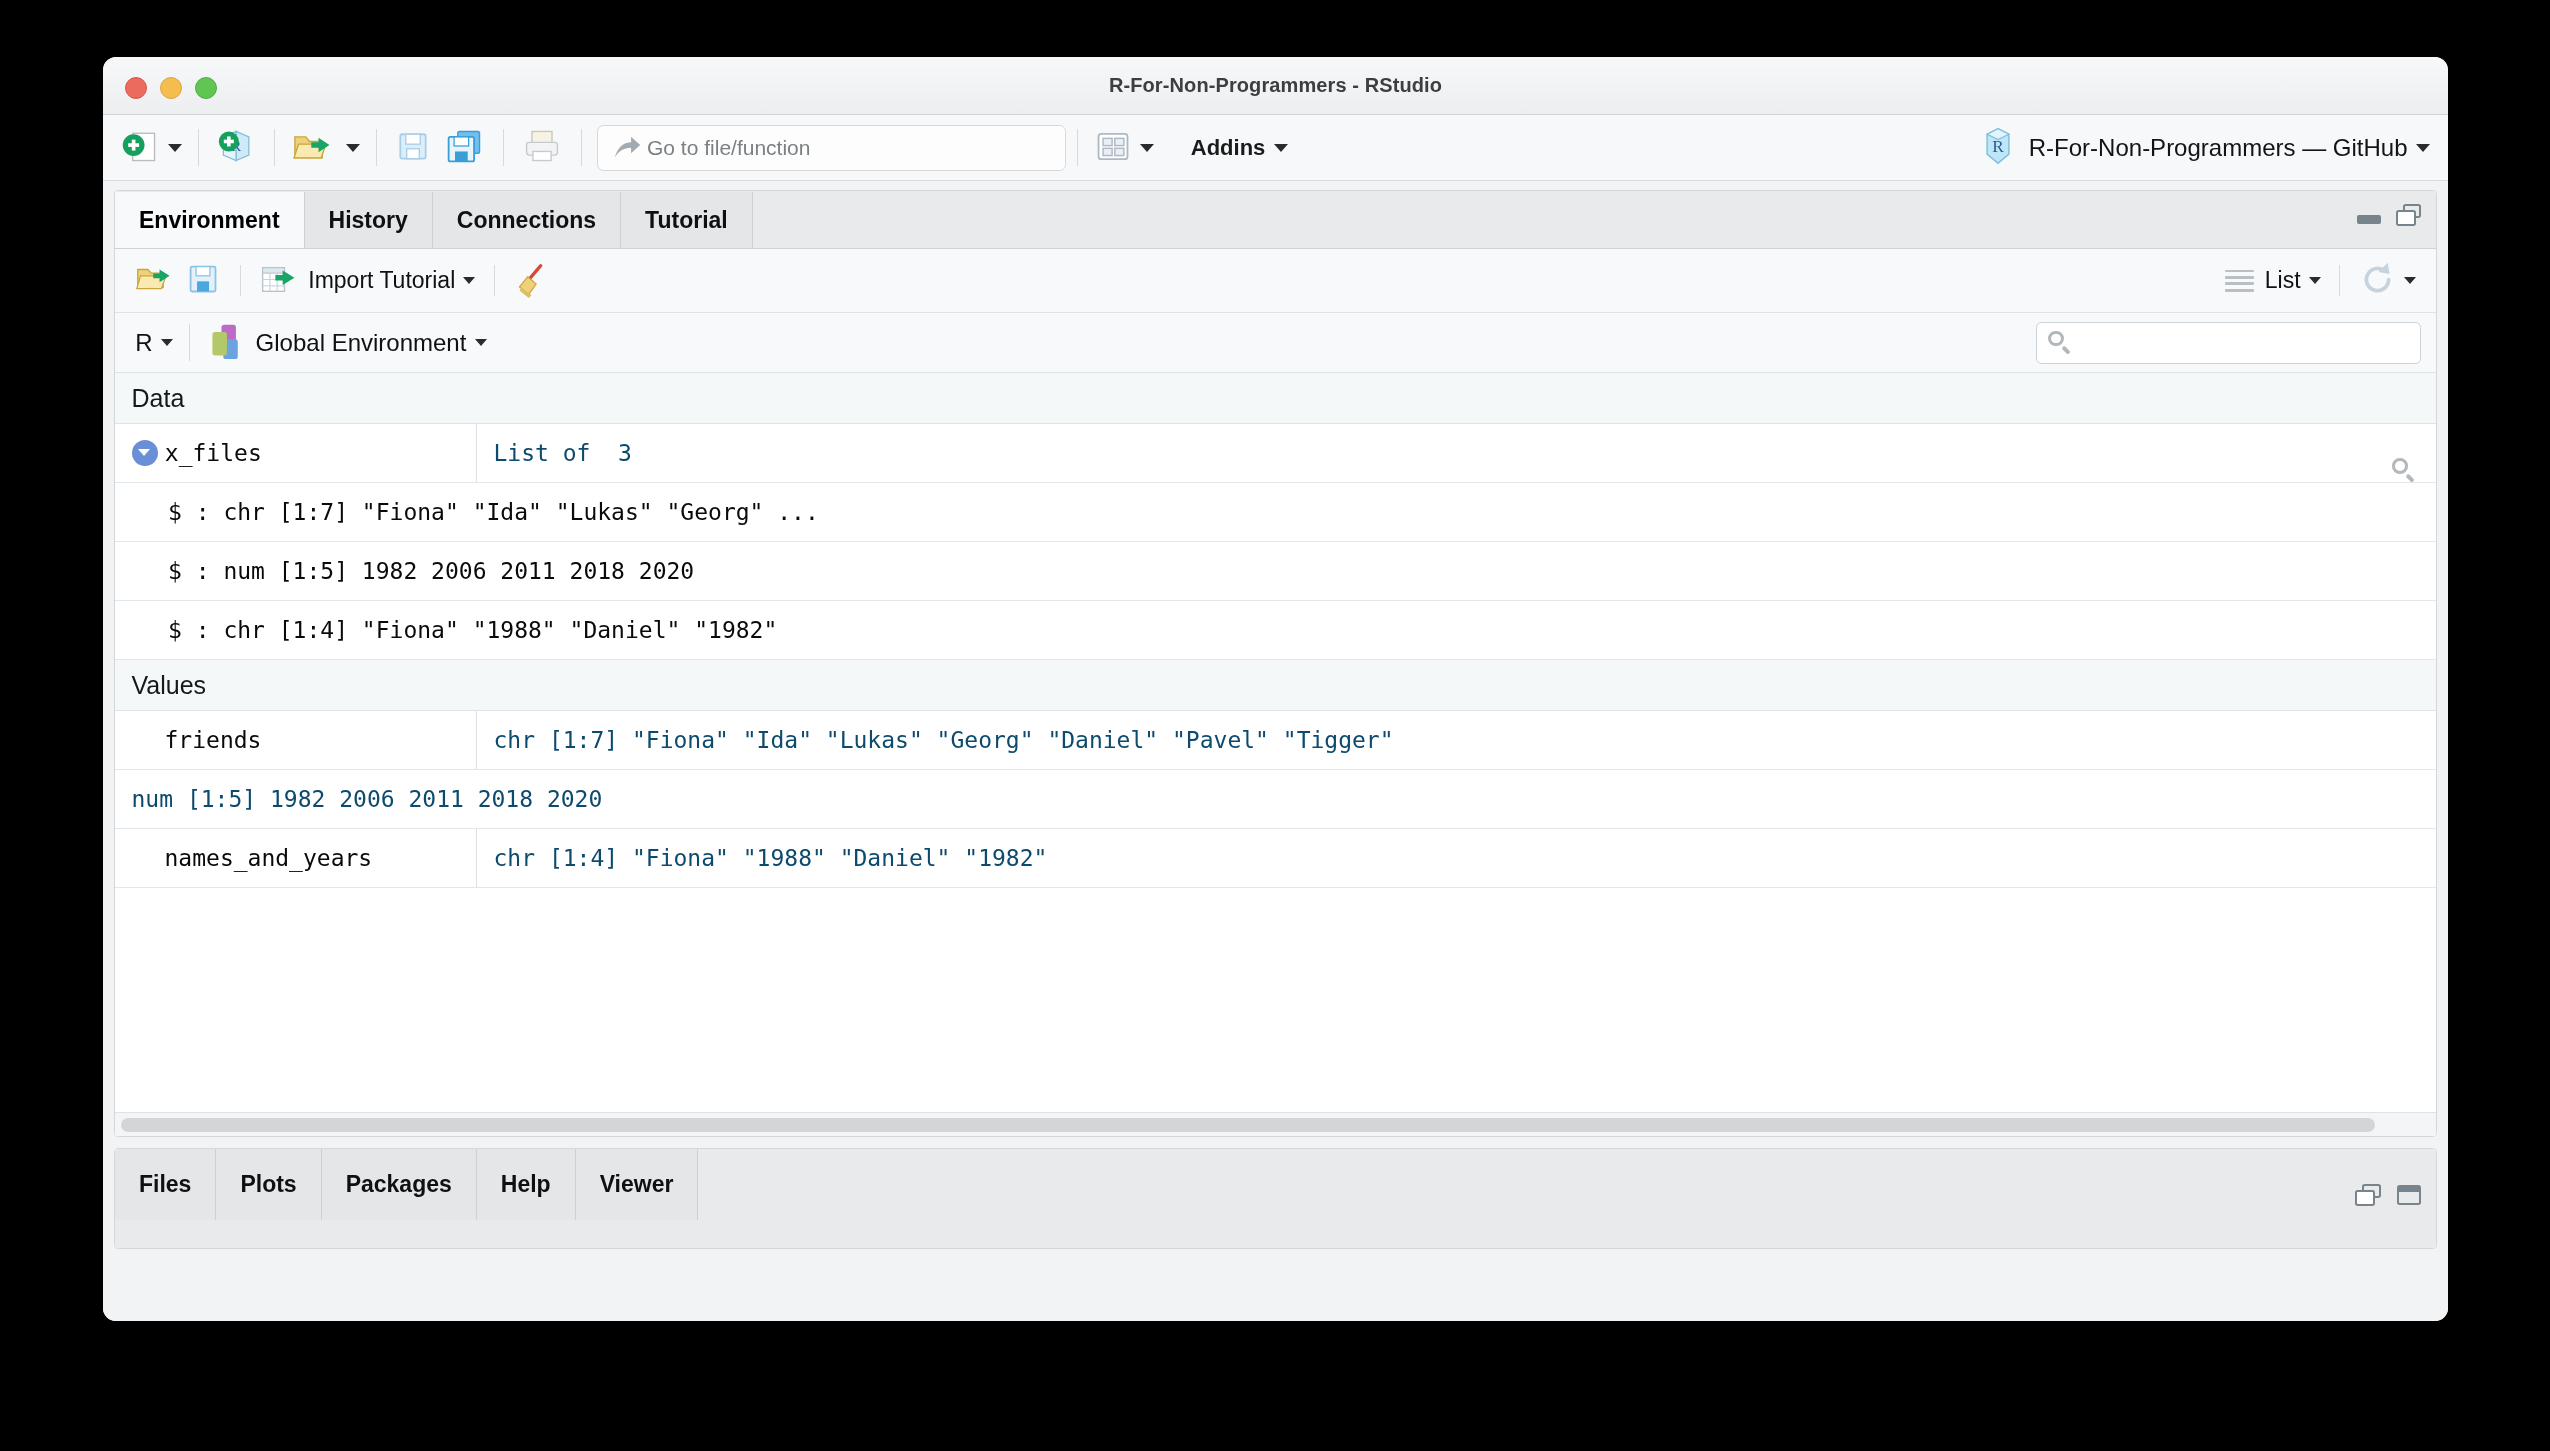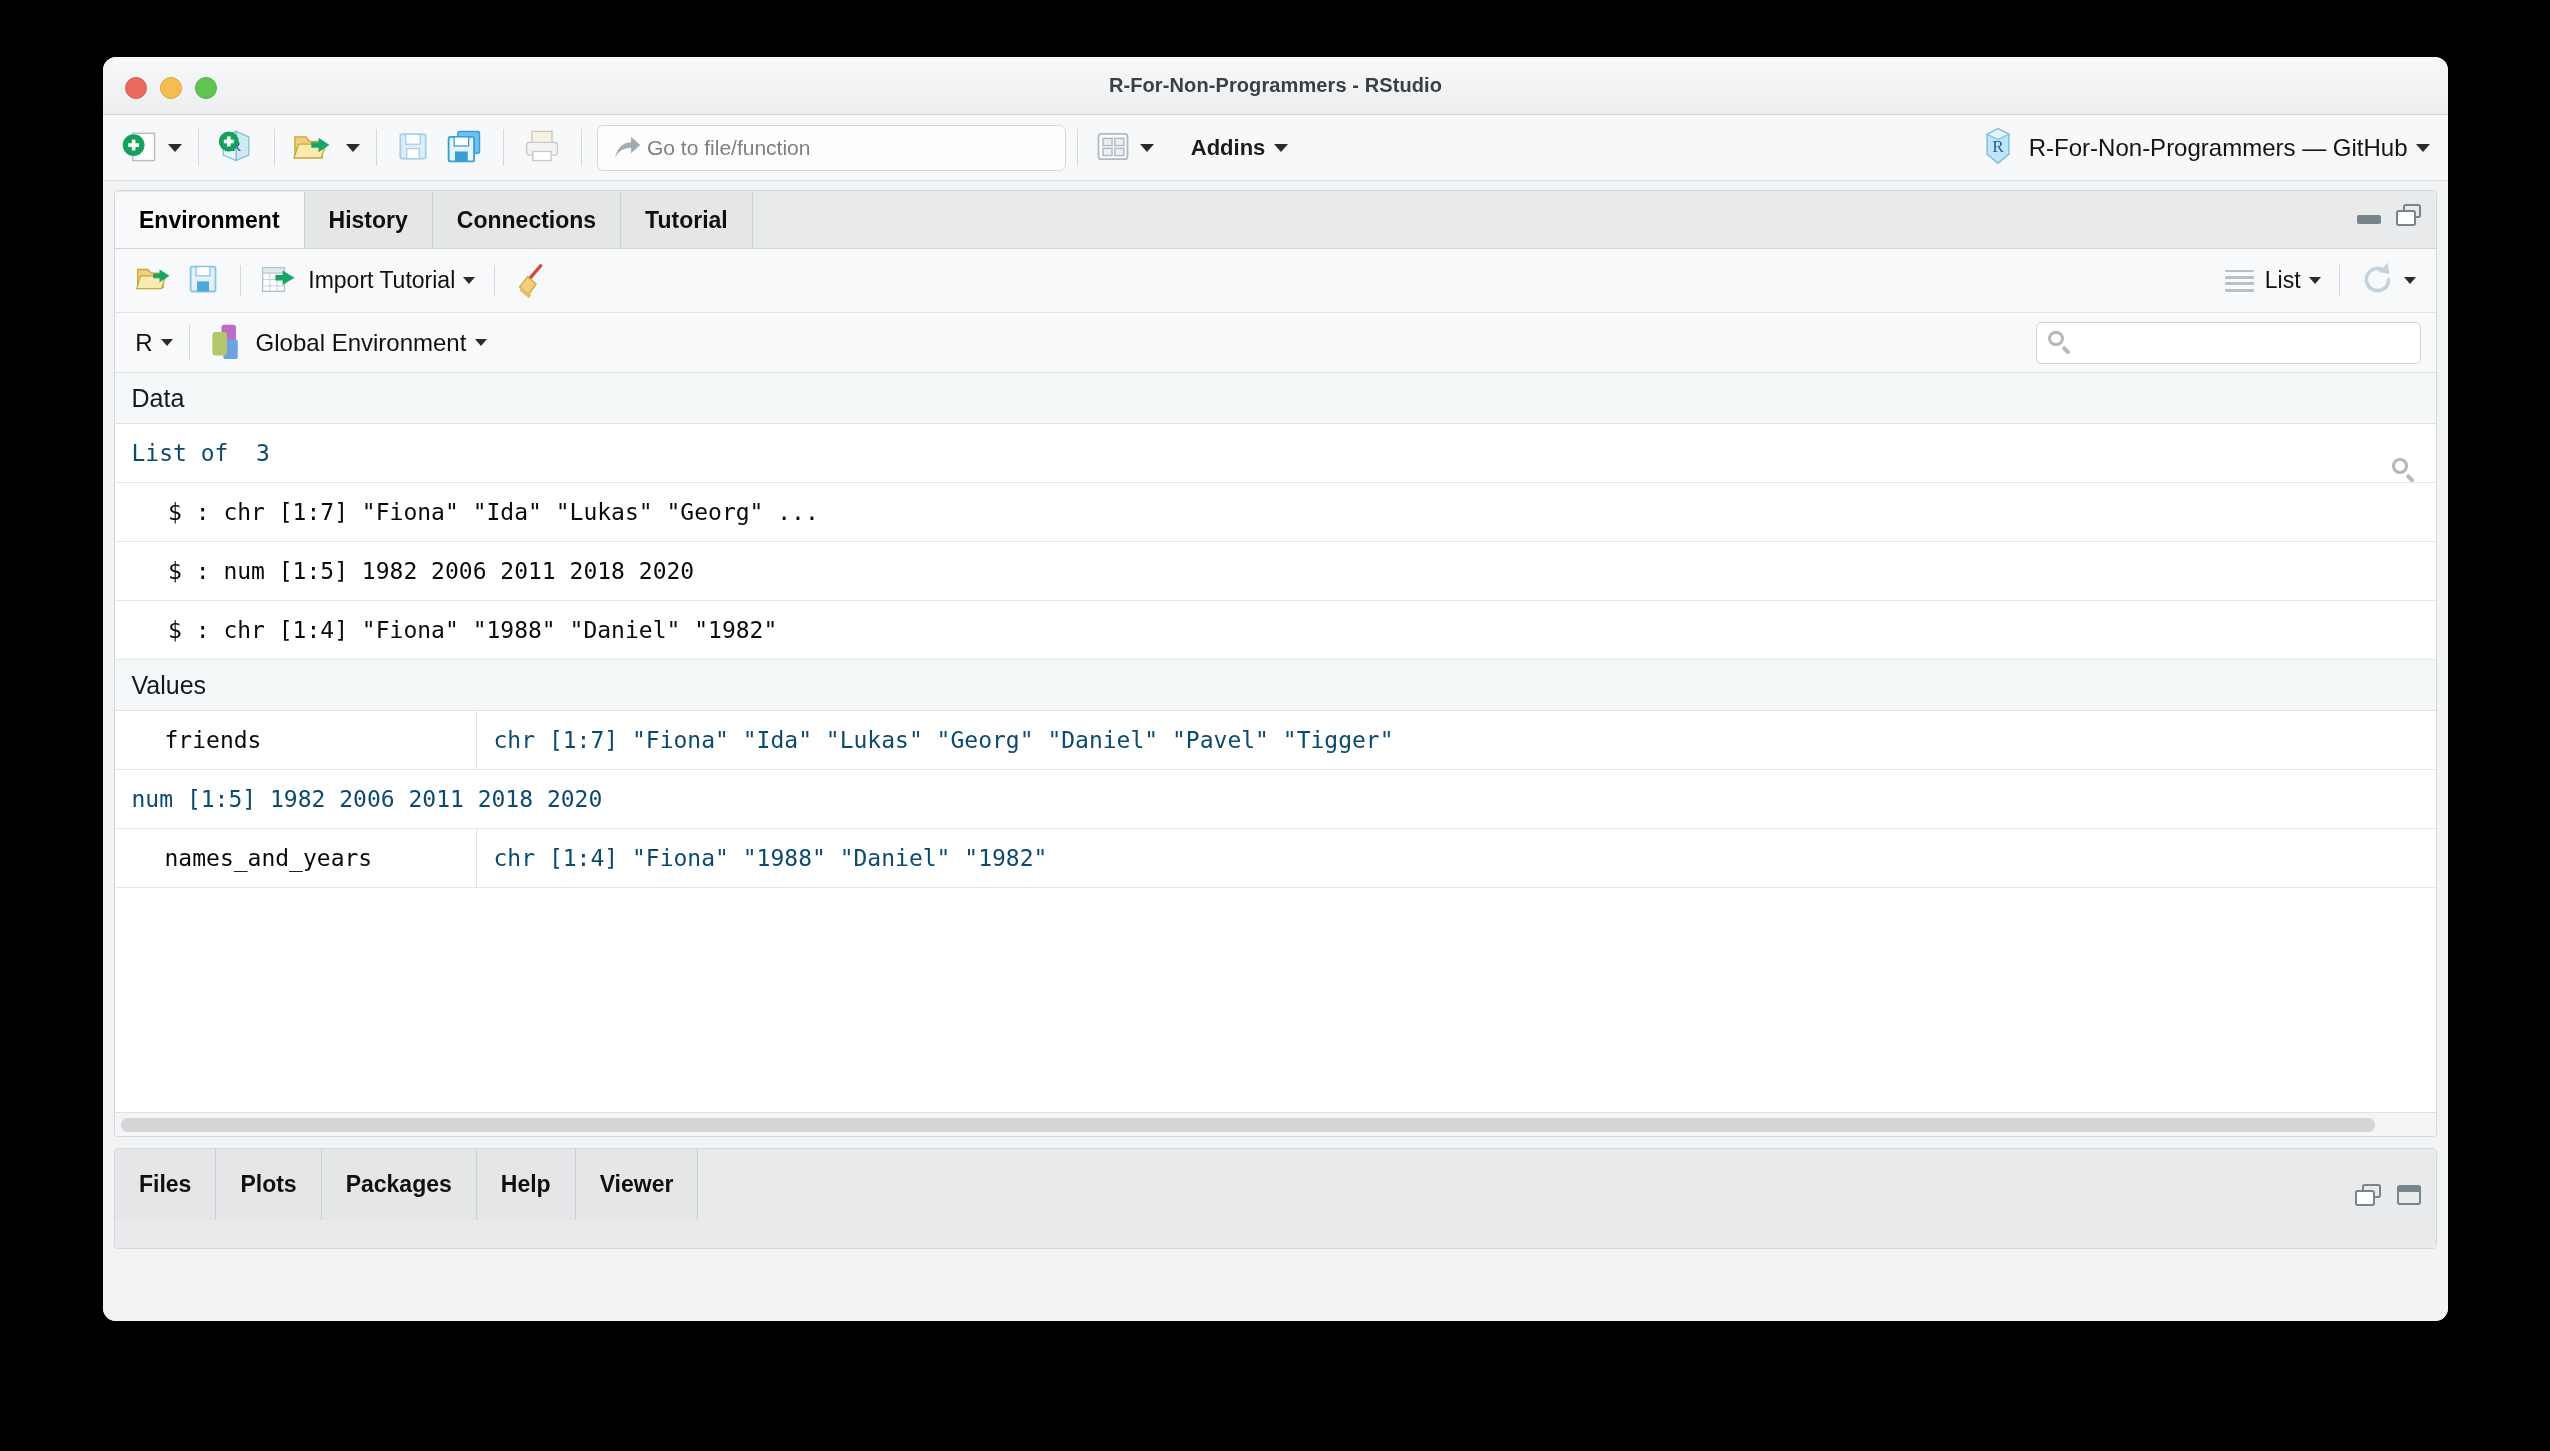--- a/index.html
+++ b/index.html
@@ -634,20 +634,24 @@
         <div id="env-search">
           <span class="mag"></span>
         </div>
       </div>
 
       <div class="env-body">
 
         <div class="grp-header">Data</div>
 
         <div class="env-row">
+          <div class="rname">
+            <span class="expander"></span>
+            <span>x_files</span>
+          </div>
           <div class="rval">List of  3</div>
           <span class="mag row-search"></span>
         </div>
 
         <div class="env-row detail">
           <div class="rfull">$ : chr [1:7] "Fiona" "Ida" "Lukas" "Georg" ...</div>
         </div>
         <div class="env-row detail">
           <div class="rfull">$ : num [1:5] 1982 2006 2011 2018 2020</div>
         </div>

